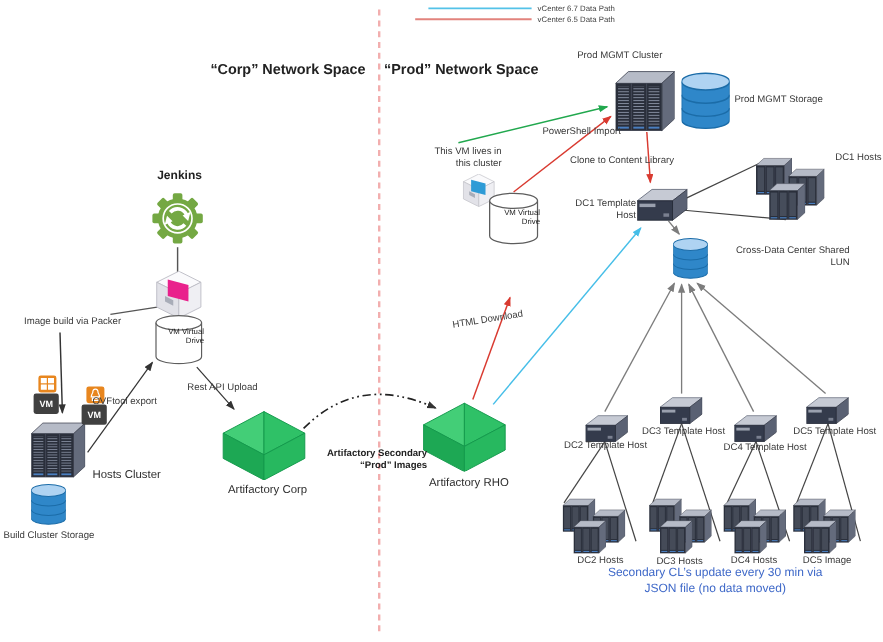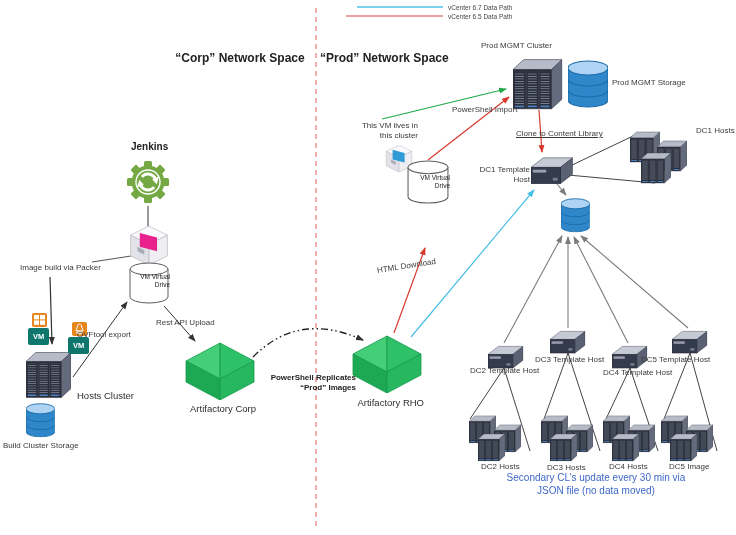--- a/index.html
+++ b/index.html
@@ -10,21 +10,21 @@
   .ctr{text-align:right;white-space:normal;}
   .bold{font-weight:bold;color:#222;}
   .zone{font-size:12px;font-weight:bold;color:#222;text-align:center;white-space:nowrap;}
   .tiny{font-size:6.5px;color:#222;}
   .legend-lbl{font-size:6.5px;color:#444;}
   .big{font-size:9.5px;color:#2e2e2e;}
   .blue-note{font-size:10px;color:#3e68c8;text-align:center;white-space:normal;line-height:1.25;}
   .rot{transform:rotate(-9deg);transform-origin:left bottom;}
   .badge{position:absolute;display:flex;align-items:center;justify-content:center;border-radius:2px;}
   .badge-orange{background:#e8861e;width:15px;height:14px;}
-  .badge-vm{background:#0f766e;width:21px;height:17px;color:#fff;font-size:7.5px;font-weight:bold;}
+  .badge-vm{background:#404040;width:21px;height:17px;color:#fff;font-size:7.5px;font-weight:bold;}
 </style>
 </head>
 <body>
 
 <div id="stage">
 
 <svg id="wires" viewBox="0 0 736 535" xmlns="http://www.w3.org/2000/svg">
   <defs>
     <marker id="ah-black" markerWidth="9" markerHeight="9" refX="7" refY="3" orient="auto" markerUnits="userSpaceOnUse">
           <path d="M0,0 L8,3 L0,6 Z" fill="#333"></path>
@@ -228,36 +228,37 @@
 
   <div class="lbl bold" style="left:131px;top:141px;font-size:10px;">Jenkins</div>
   <div class="lbl" style="left:8px;top:263px;padding-left:12px;">Image build via Packer</div>
   <div class="lbl ctr tiny" style="left:130px;top:273px;width:40px;">VM Virtual Drive</div>
   <div class="lbl" style="left:77px;top:330px;">OVFtool export</div>
   <div class="lbl" style="left:156px;top:318px;">Rest API Upload</div>
   <div class="lbl big" style="left:77px;top:390px;">Hosts Cluster</div>
   <div class="lbl" style="left:3px;top:441px;">Build Cluster Storage</div>
   <div class="lbl ctr big" style="left:184px;top:403px;width:72px;">Artifactory Corp</div>
 
-  <div class="lbl ctr bold" style="left:261px;top:373px;width:95px;">PowerShell Replicates “Prod” Images</div>
+  <div class="lbl ctr bold" style="left:261px;top:373px;width:95px;">Artifactory Secondary “Prod” Images</div>
   <div class="lbl ctr big" style="left:352px;top:397px;width:72px;">Artifactory RHO</div>
   <div class="lbl rot" style="left:378px;top:266px;">HTML Download</div>
   <div class="lbl ctr" style="left:356px;top:121px;width:62px;">This VM lives in this cluster</div>
   <div class="lbl ctr tiny" style="left:408px;top:174px;width:42px;">VM Virtual Drive</div>
   <div class="lbl" style="left:452px;top:105px;">PowerShell Import</div>
   <div class="lbl" style="left:481px;top:41px;">Prod MGMT Cluster</div>
   <div class="lbl" style="left:612px;top:78px;">Prod MGMT Storage</div>
-  <div class="lbl" style="left:516px;top:129px;text-decoration:underline;">Clone to Content Library</div>
+  <div class="lbl" style="left:475px;top:129px;">Clone to Content Library</div>
   <div class="lbl ctr" style="left:476px;top:165px;width:54px;">DC1 Template Host</div>
   <div class="lbl" style="left:666px;top:126px;margin-left:30px;">DC1 Hosts</div>
+  <div class="lbl ctr" style="left:596px;top:204px;width:112px;">Cross-Data Center Shared LUN</div>
 
   <div class="lbl" style="left:470px;top:366px;">DC2 Template Host</div>
   <div class="lbl" style="left:535px;top:355px;">DC3 Template Host</div>
   <div class="lbl" style="left:603px;top:368px;">DC4 Template Host</div>
-  <div class="lbl" style="left:641px;top:355px;">DC5 Template Host</div>
+  <div class="lbl" style="left:661px;top:355px;">DC5 Template Host</div>
 
   <div class="lbl" style="left:481px;top:462px;">DC2 Hosts</div>
   <div class="lbl" style="left:547px;top:463px;">DC3 Hosts</div>
   <div class="lbl" style="left:609px;top:462px;">DC4 Hosts</div>
   <div class="lbl" style="left:669px;top:462px;">DC5 Image</div>
 
   <div class="lbl blue-note" style="left:505px;top:472px;width:182px;">Secondary CL’s update every 30 min via JSON file (no data moved)</div>
 
 </div>
 

